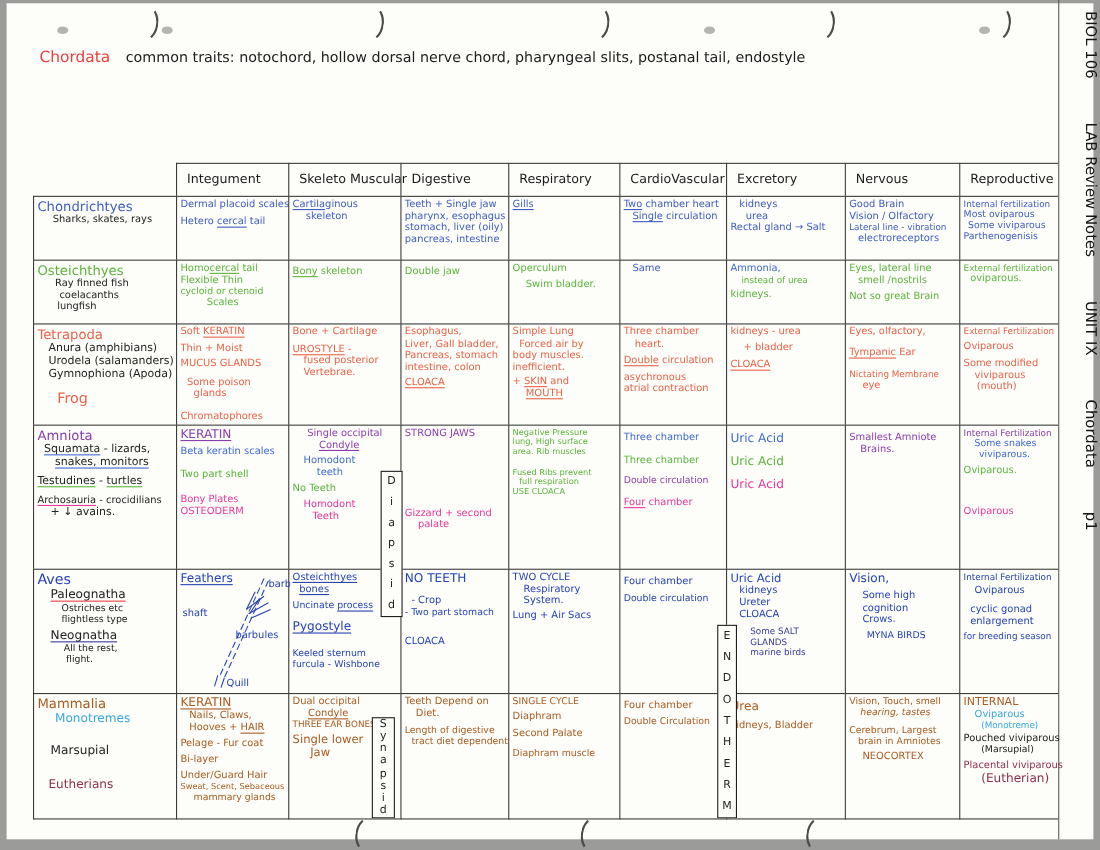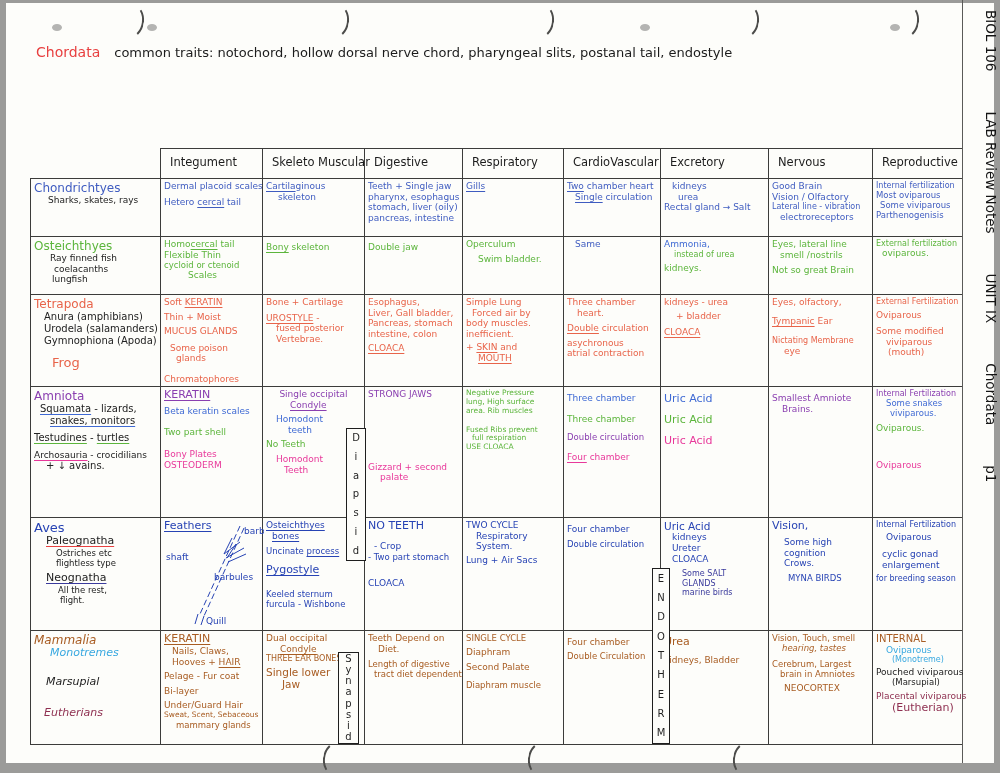--- a/index.html
+++ b/index.html
@@ -321,21 +321,21 @@
       <div class="ln" style="color: rgb(39, 67, 180); font-size: 9px; margin-left: 12px;"><span>Crows.</span></div>
       <div class="ln" style="color: rgb(39, 67, 180); font-size: 8.5px; margin-left: 16px; margin-top: 4px;"><span>MYNA BIRDS</span></div>
     </div>
     <div class="cell" style="left: 872px; top: 517px; width: 90px; height: 113px;">
       <div class="ln" style="color: rgb(39, 67, 180); font-size: 8px;"><span>Internal Fertilization</span></div>
       <div class="ln" style="color: rgb(39, 67, 180); font-size: 9px; margin-left: 10px; margin-top: 3px;"><span>Oviparous</span></div>
       <div class="ln" style="color: rgb(39, 67, 180); font-size: 9px; margin-left: 6px; margin-top: 6px;"><span>cyclic gonad</span></div>
       <div class="ln" style="color: rgb(39, 67, 180); font-size: 9px; margin-left: 6px;"><span>enlargement</span></div>
       <div class="ln" style="color: rgb(39, 67, 180); font-size: 8px; margin-top: 4px;"><span>for breeding season</span></div>
     </div>
-    <div class="cell bb" style="left: 30px; top: 630px; width: 130px; height: 115px; font-style: italic;">
+    <div class="cell bb" style="left: 30px; top: 630px; width: 130px; height: 115px;">
       <div class="ln" style="color: rgb(168, 92, 34); font-size: 12px;"><span>Mammalia</span></div>
       <div class="ln" style="color: rgb(56, 168, 224); font-size: 11px; margin-left: 16px;"><span>Monotremes</span></div>
       <div class="ln" style="color: rgb(34, 34, 34); font-size: 11px; margin-left: 12px; margin-top: 16px;"><span>Marsupial</span></div>
       <div class="ln" style="color: rgb(142, 47, 80); font-size: 11px; margin-left: 10px; margin-top: 18px;"><span>Eutherians</span></div>
     </div>
     <div class="cell bb" style="left: 160px; top: 630px; width: 102px; height: 115px;">
       <div class="ln" style="color: rgb(168, 92, 34); font-size: 11px;"><span style="text-decoration: underline rgb(168, 92, 34); text-underline-offset: 2px;">KERATIN</span></div>
       <div class="ln" style="color: rgb(168, 92, 34); font-size: 9px; margin-left: 8px;"><span>Nails, Claws,</span></div>
       <div class="ln" style="color: rgb(168, 92, 34); font-size: 9px; margin-left: 8px;"><span>Hooves + </span><span style="text-decoration: underline rgb(168, 92, 34); text-underline-offset: 2px;">HAIR</span></div>
       <div class="ln" style="color: rgb(168, 92, 34); font-size: 9px; margin-top: 4px;"><span>Pelage - Fur coat</span></div>

